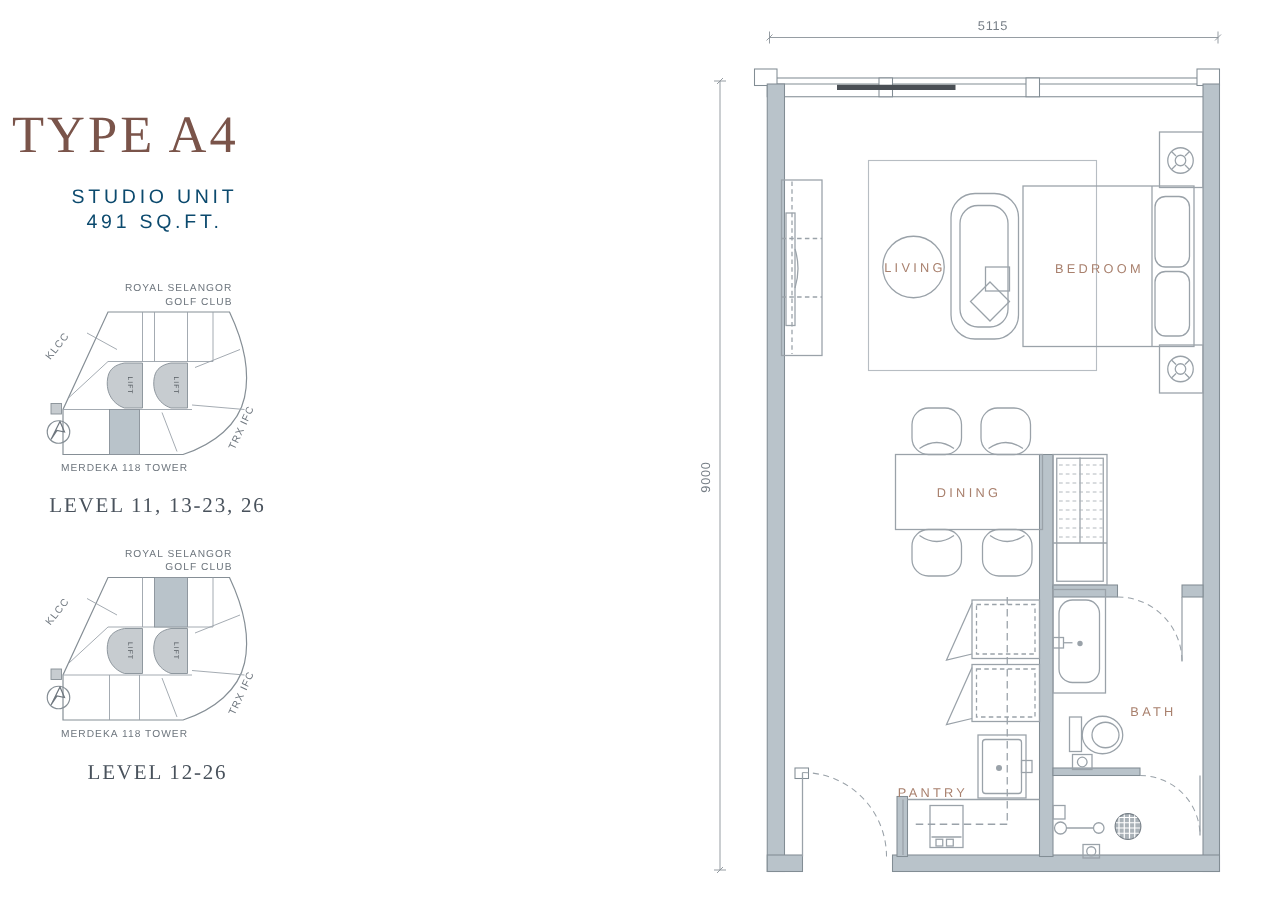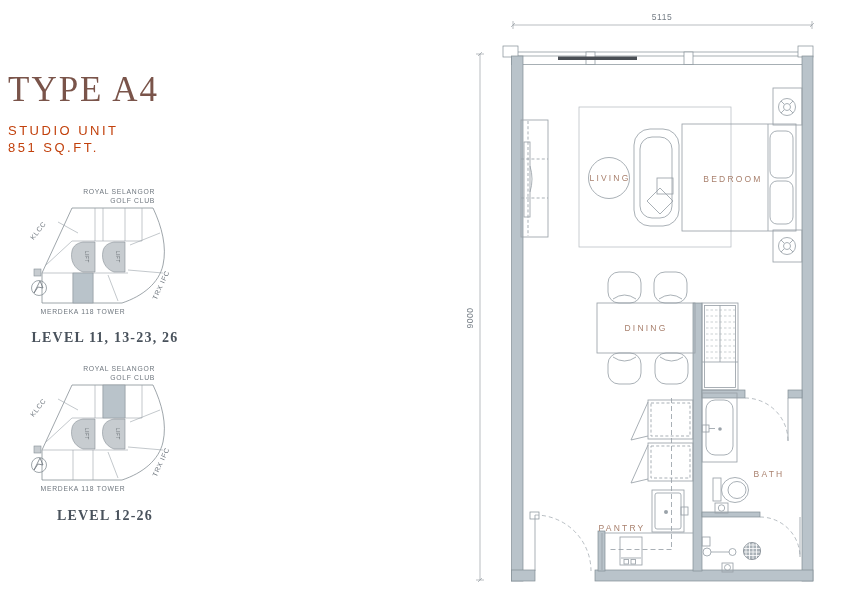--- a/index.html
+++ b/index.html
@@ -1,24 +1,24 @@
 <!DOCTYPE html>
 <html><head>
 <meta charset="utf-8">
 <style>
   html,body{margin:0;padding:0;background:#fff;}
   #stage{position:relative;width:854px;height:609px;background:#ffffff;overflow:hidden;
          font-family:"Liberation Sans",sans-serif;}
   .abs{position:absolute;}
   .title{font-family:"Liberation Serif",serif;font-size:35px;color:#7a544a;
          letter-spacing:2px;text-align:left;width:190px;left:8px;top:70px;}
-  .subtitle{font-family:"Liberation Sans",sans-serif;font-size:13px;color:#c2410c;
-            letter-spacing:2.5px;width:190px;}
+  .subtitle{font-family:"Liberation Sans",sans-serif;font-size:13px;color:#0c4a6e;
+            letter-spacing:2.5px;text-align:center;width:190px;}
   .caption{font-family:"Liberation Serif",serif;font-size:14px;color:#49525c;
-           letter-spacing:1.2px;text-align:center;width:200px;font-weight:bold;}
+           letter-spacing:1.2px;text-align:center;width:200px;}
   
   .w   {fill:#b9c3ca;stroke:#828d94;stroke-width:.7;}
   .wf  {fill:#ffffff;stroke:#828d94;stroke-width:.7;}
   .ln  {fill:none;stroke:#828d94;stroke-width:.7;}
   .f   {fill:none;stroke:#9aa2a9;stroke-width:.85;}
   .fl  {fill:none;stroke:#b7bdc3;stroke-width:.75;}
   .dash{stroke-dasharray:3 2.2;}
   .odash{stroke-dasharray:5 3;}
   .arc {fill:none;stroke:#9aa2a9;stroke-width:.7;stroke-dasharray:4 3;}
   .dim {stroke:#8a9299;stroke-width:.6;fill:none;}
@@ -34,21 +34,21 @@
   .kp-text{font:6.8px "Liberation Sans",sans-serif;fill:#6e767e;letter-spacing:.7px;}
   .kp-lift{font:4.6px "Liberation Sans",sans-serif;fill:#555b61;letter-spacing:.6px;}
 </style>
 </head>
 <body>
 
 <div id="stage">
 
   <div class="abs title">TYPE A4</div>
   <div class="abs subtitle" style="left:8px;top:123px;">STUDIO UNIT</div>
-  <div class="abs subtitle" style="left:8px;top:140px;">851 SQ.FT.</div>
+  <div class="abs subtitle" style="left:8px;top:140px;">491 SQ.FT.</div>
 
   <svg class="abs" style="left:10px;top:183px;" width="190" height="135" viewBox="0 0 190 135">
     <text class="kp-text" x="145" y="11" text-anchor="end">ROYAL SELANGOR</text>
     <text class="kp-text" x="145" y="20" text-anchor="end">GOLF CLUB</text>
     <g>
       <path class="kp-line" d="M62,25 H143 C152,44 157,64 153,82 C149,100 133,113 112,120 H32 V90 Z"></path>
       <path class="kp-thin" d="M62,58 H132"></path>
       <path class="kp-thin" d="M85,25 V58 M93,25 V58 M115,25 V58 M132,25 V58"></path>
       <path class="kp-thin" d="M150,50 L120,62 M153,90 L118,87"></path>
       <path class="kp-thin" d="M36,82 L62,58 M48,39 L68,50"></path>

